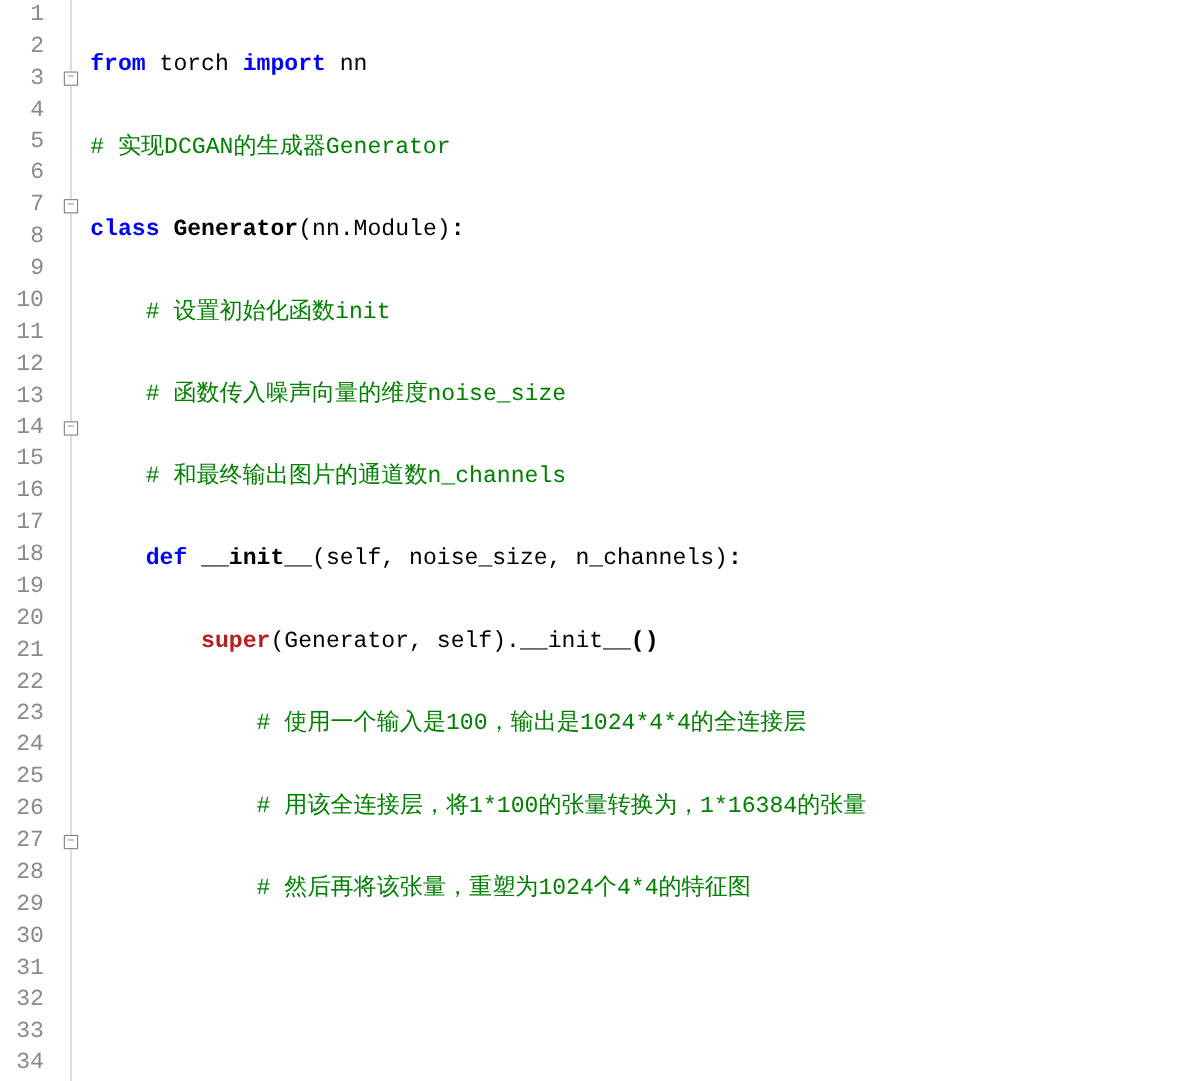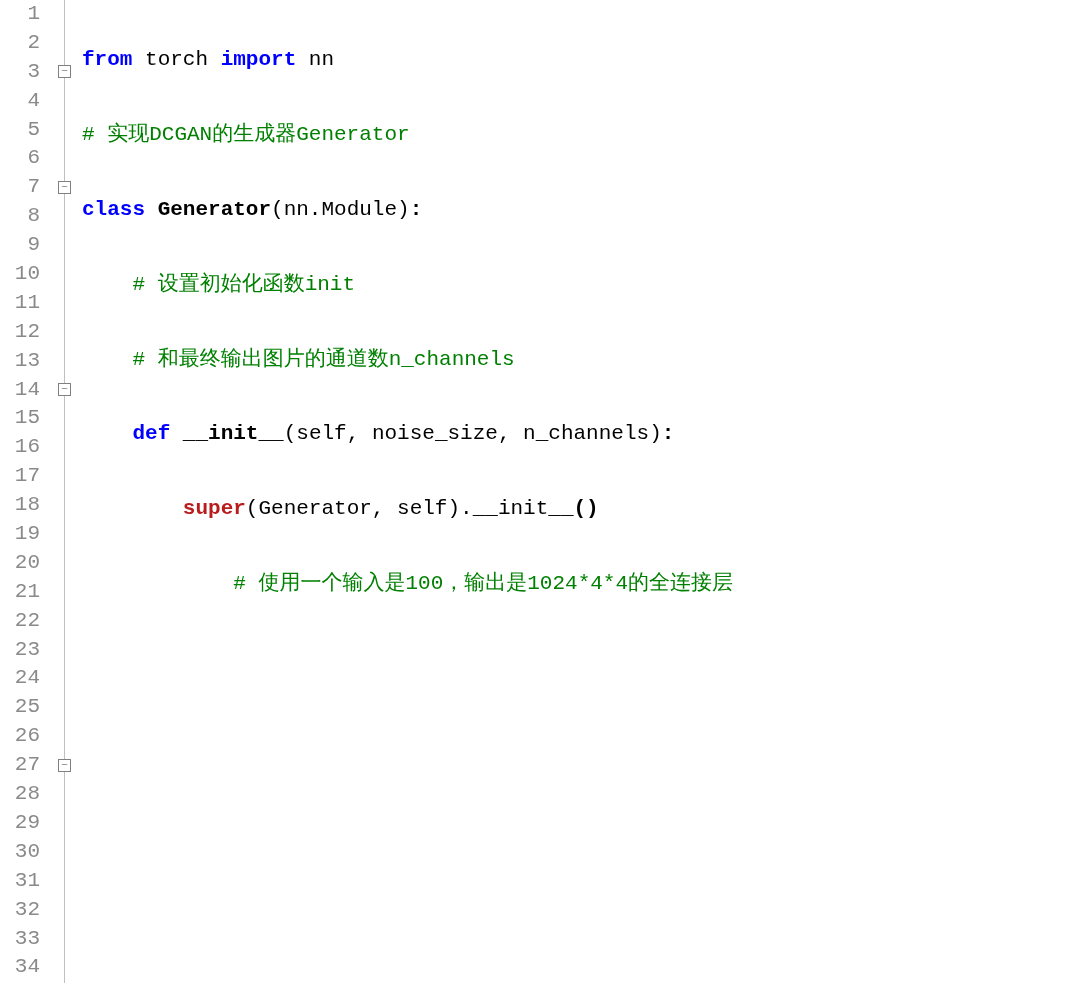--- a/index.html
+++ b/index.html
@@ -104,24 +104,27 @@
     <div class="fold-box" style="top:181px">−</div>
     <div class="fold-box" style="top:383px">−</div>
     <div class="fold-box" style="top:759px">−</div>
   </div>
 
   <div class="code">
     <div class="row"><span class="kw-blue">from</span><span> torch </span><span class="kw-blue">import</span><span> nn</span></div>
     <div class="row"><span class="comment"># 实现DCGAN的生成器Generator</span></div>
     <div class="row"><span class="kw-blue">class</span><span> </span><span class="ident-bold">Generator</span><span>(nn.Module)</span><span class="op">:</span></div>
     <div class="row"><span>    </span><span class="comment"># 设置初始化函数init</span></div>
+    <div class="row"><span>    </span><span class="comment"># 函数传入噪声向量的维度noise_size</span></div>
     <div class="row"><span>    </span><span class="comment"># 和最终输出图片的通道数n_channels</span></div>
     <div class="row"><span>    </span><span class="kw-blue">def</span><span> </span><span class="ident-bold">__init__</span><span>(self, noise_size, n_channels)</span><span class="op">:</span></div>
     <div class="row"><span>        </span><span class="kw-purple">super</span><span>(Generator, self).__init__</span><span class="op">()</span></div>
     <div class="row"><span>            </span><span class="comment"># 使用一个输入是100，输出是1024*4*4的全连接层</span></div>
+    <div class="row"><span>            </span><span class="comment"># 用该全连接层，将1*100的张量转换为，1*16384的张量</span></div>
+    <div class="row"><span>            </span><span class="comment"># 然后再将该张量，重塑为1024个4*4的特征图</span></div>
     
     
     
     
     
     
     
     
     
     

